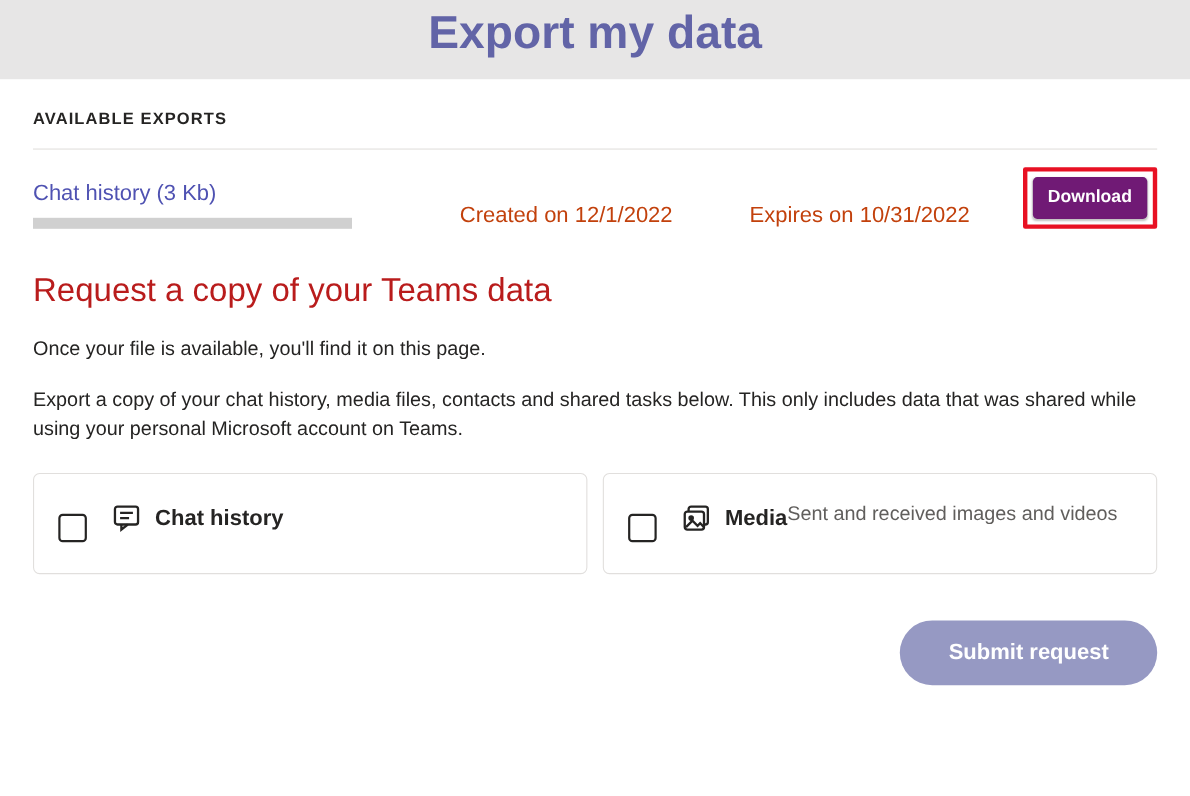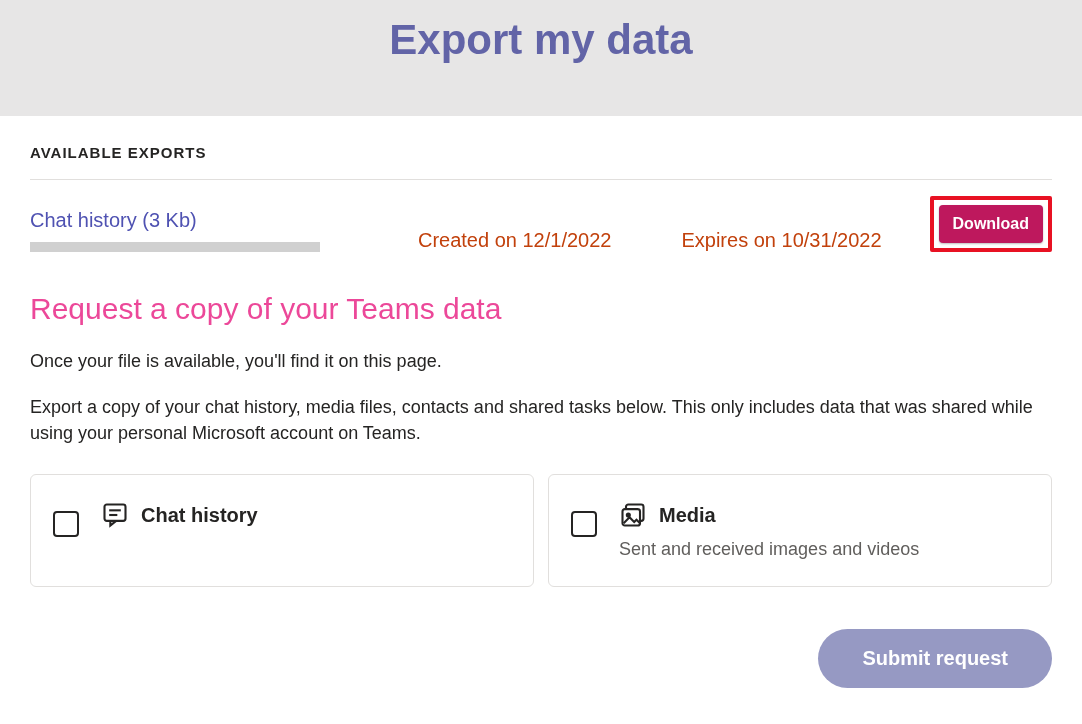--- a/index.html
+++ b/index.html
@@ -1,35 +1,35 @@
 <!DOCTYPE html>
 <html><head>
 <meta charset="utf-8">
 <style>
   * { box-sizing: border-box; margin: 0; padding: 0; }
   body { font-family: "Segoe UI", -apple-system, BlinkMacSystemFont, sans-serif; background: #fff; color: #252423; width: 1082px; }
-  .header-band { background: #e7e6e6; height: 116px; display: flex; align-items: flex-start; justify-content: center; padding-top: 16px; }
+  .header-band { background: #e7e6e6; height: 72px; display: flex; align-items: flex-start; justify-content: center; padding-top: 6px; }
   .page-title { font-size: 42px; font-weight: 700; color: #6264a7; }
   .content { padding: 28px 30px 40px 30px; }
   .section-label { font-size: 15px; font-weight: 600; letter-spacing: 1px; text-transform: uppercase; color: #252423; margin-bottom: 18px; }
   .hr { border: none; border-top: 1px solid #e1dfdd; margin-bottom: 18px; }
   .export-row { display: flex; align-items: flex-end; justify-content: space-between; padding-bottom: 40px; }
   .export-left { flex: 0 0 340px; }
   .export-link { color: #4f52b2; font-size: 20px; text-decoration: none; display: inline-block; margin-top: 2px; }
   .redact { display:block; width: 290px; height: 10px; background: #d0d0d0; margin-top: 10px; }
   .export-mid { display:flex; gap: 70px; align-items:center; padding-top:10px;}
   .export-mid span { font-size: 20px; color: #c2410c; }
   .dl-wrap { padding: 5px; border: 4px solid #e81123; border-radius: 2px; margin-top:-2px;}
-  .dl-btn { background: #be185d; color: #fff; border: none; border-radius: 4px; padding: 10px 14px; font-size: 16px; font-weight: 600; cursor: pointer; box-shadow: 0 1px 2px rgba(0,0,0,.25); }
-  .req-title { font-size: 30px; font-weight: 400; color: #ec4899; margin-bottom: 22px; }
+  .dl-btn { background: #701a75; color: #fff; border: none; border-radius: 4px; padding: 10px 14px; font-size: 16px; font-weight: 600; cursor: pointer; box-shadow: 0 1px 2px rgba(0,0,0,.25); }
+  .req-title { font-size: 30px; font-weight: 400; color: #b91c1c; margin-bottom: 22px; }
   .req-desc { font-size: 18px; line-height: 1.45; color: #252423; margin-bottom: 20px; }
   .cards { display: flex; gap: 14px; margin-top: 28px; margin-bottom: 42px; }
   .card { flex: 1; border: 1px solid #e1dfdd; border-radius: 6px; padding: 26px 22px 26px 22px; display: flex; align-items: flex-start; gap: 22px; }
   .checkbox { width: 26px; height: 26px; border: 2px solid #252423; border-radius: 4px; flex-shrink: 0; margin-top: 10px; cursor:pointer;}
-  .card-body { display: flex; flex-direction: column; }
+  .card-body { display: flex; }
   .card-head { display:flex; align-items:center; gap:12px; margin-bottom:10px;}
   .card-title { font-size: 20px; font-weight: 700; color: #252423; }
   .card-sub { font-size: 18px; color: #605e5c; }
   .icon { width:28px; height:28px; stroke:#252423; stroke-width:1.8; fill:none; flex-shrink:0;}
   .submit-wrap { display:flex; justify-content:flex-end; }
   .submit-btn { background: #9699c3; color: #fff; border: none; border-radius: 999px; padding: 18px 44px; font-size: 20px; font-weight: 700; cursor: pointer; }
 </style>
 </head>
 <body>
 

